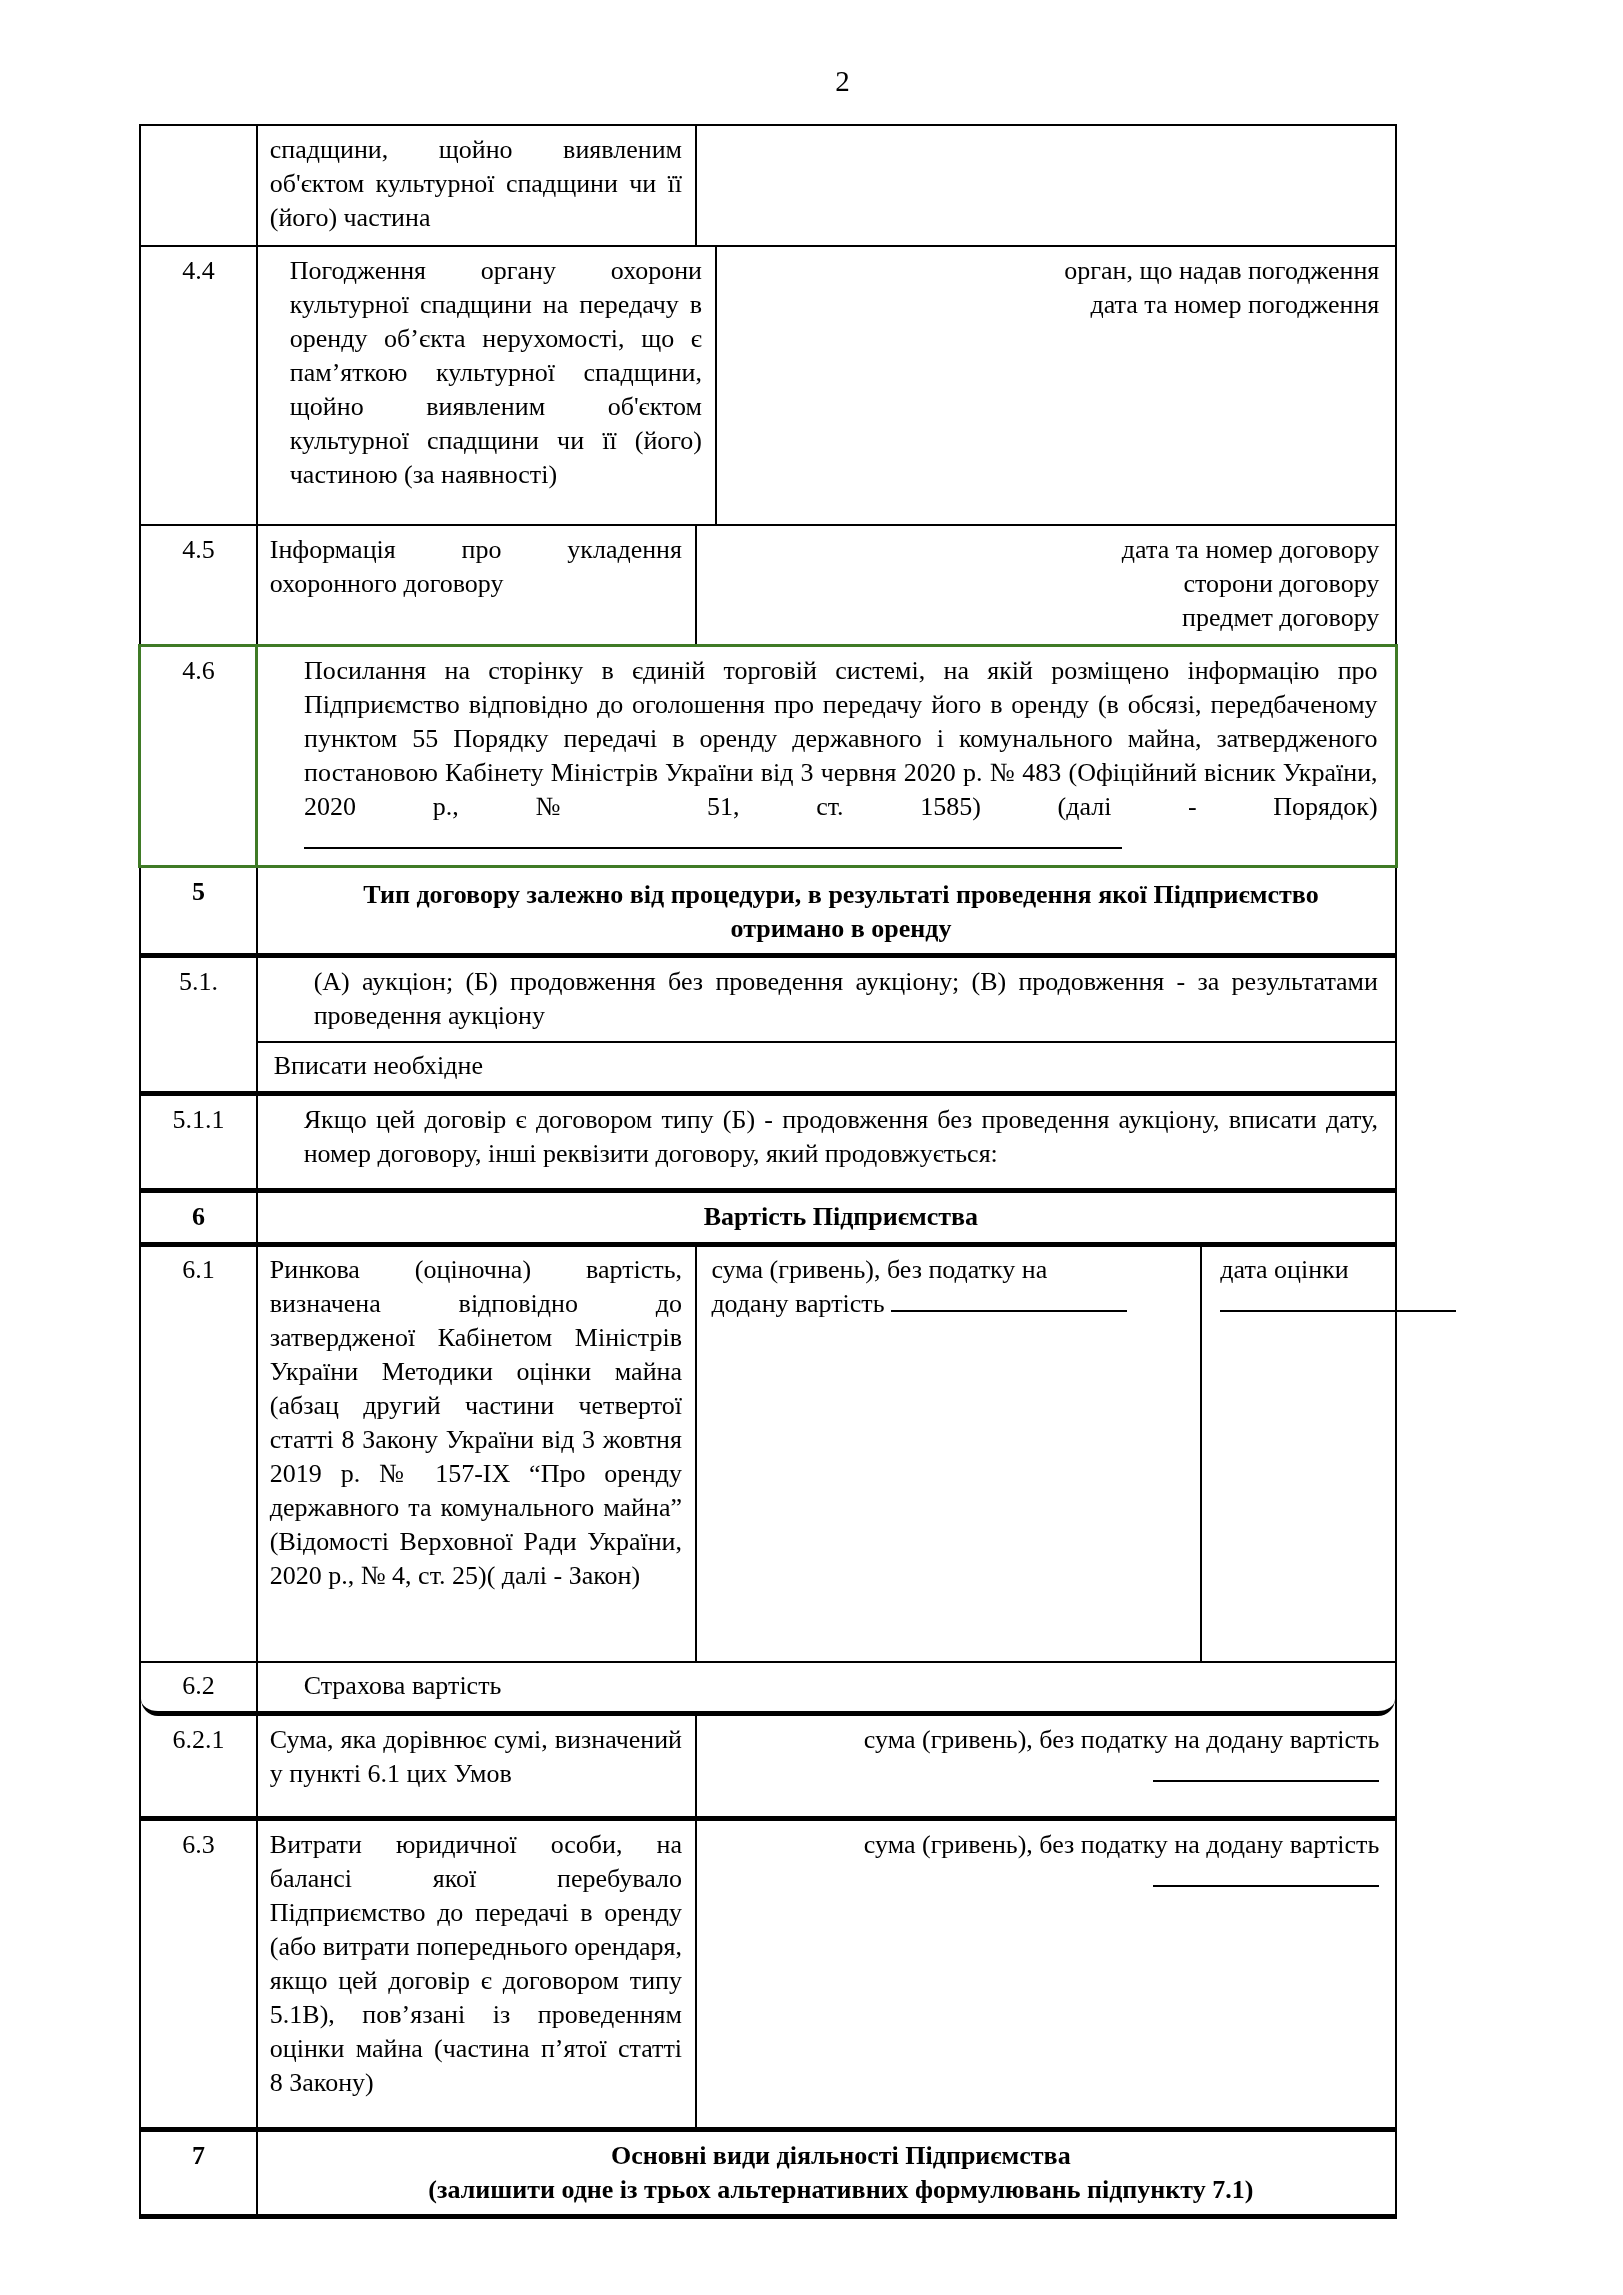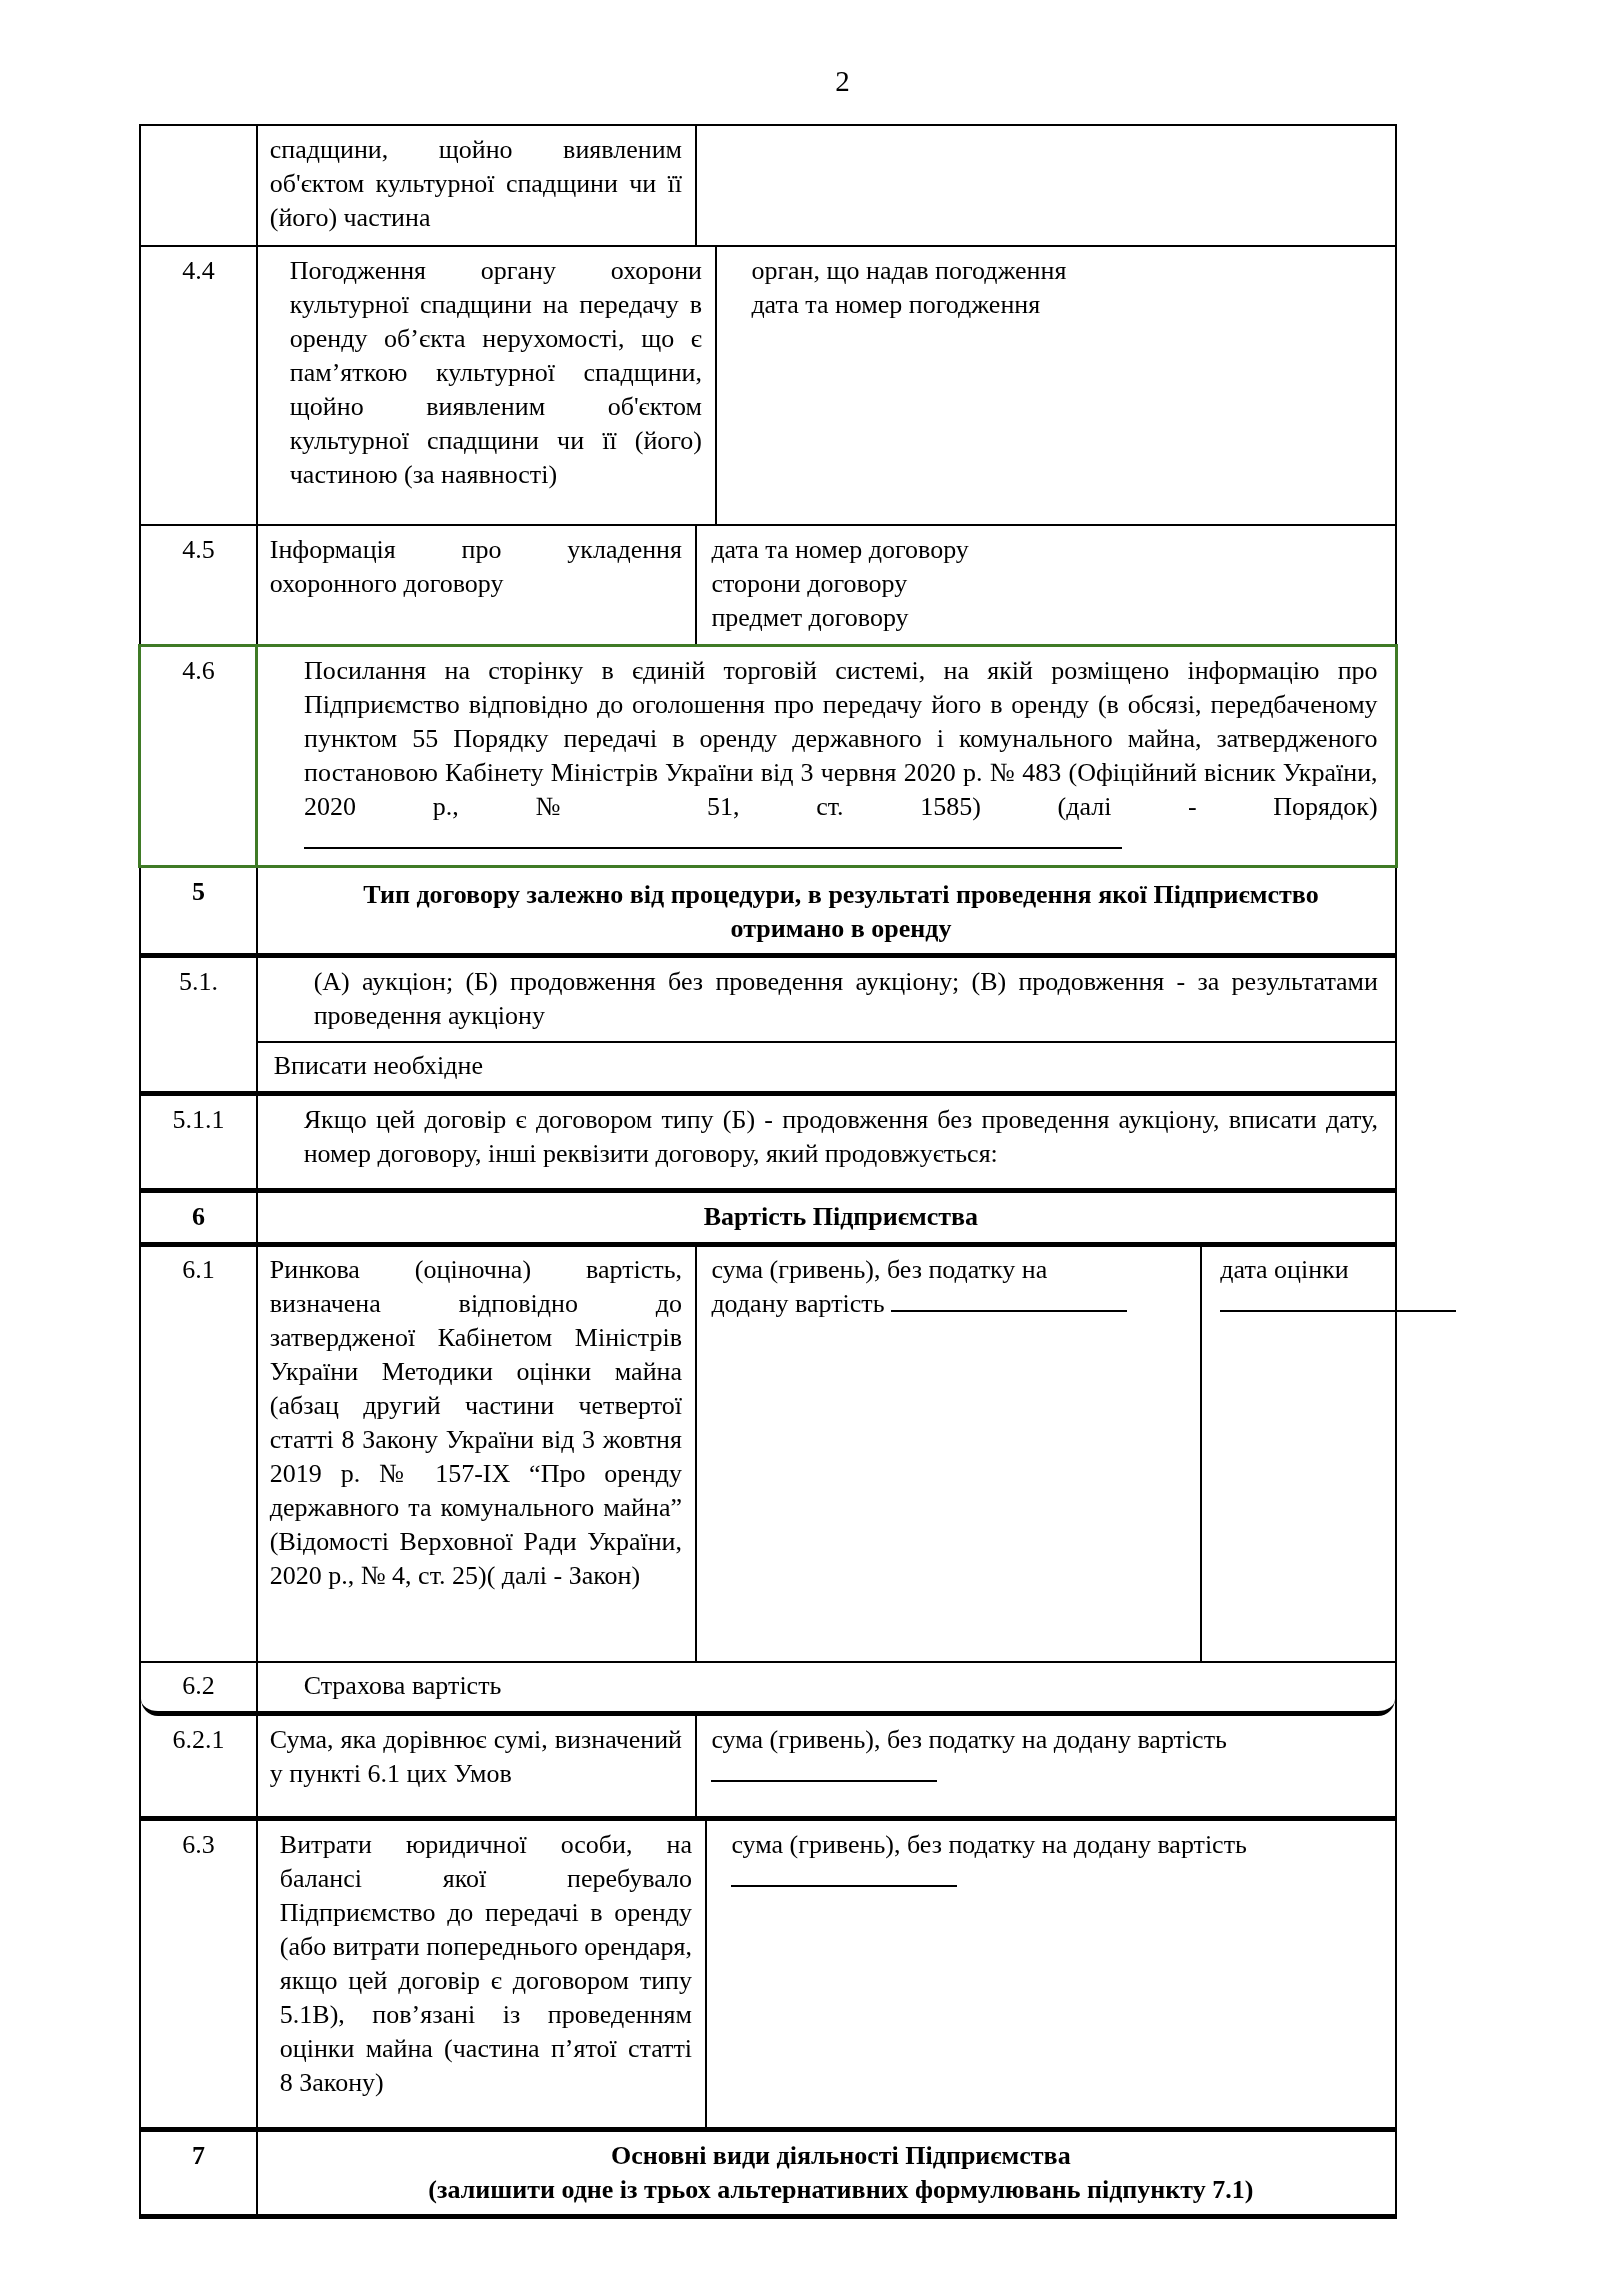--- a/index.html
+++ b/index.html
@@ -43,20 +43,21 @@
     padding-top: 6.5px;
   }
   .c-desc {
     flex: 0 0 439px;
     border-right: 2.6px solid #000;
     padding: 6.5px 13px 7.9px 11.8px;
   }
   .c-val {
     flex: 1 1 auto;
     padding: 6.5px 15.7px 7.9px 14.4px;
+    text-align: right;
   }
   .c-val3 {
     flex: 0 0 505px;
     border-right: 2.6px solid #000;
     padding: 6.5px 15.7px 7.9px 14.4px;
   }
   .c-date {
     flex: 1 1 auto;
     padding: 6.5px 15.7px 7.9px 18.3px;
   }
@@ -177,21 +178,21 @@
 
     <div class="row bb8" style="min-height:105px;">
       <div class="c-num">6.2.1</div>
       <div class="c-desc just">Сума, яка дорівнює сумі, визначений у пункті 6.1 цих Умов</div>
       <div class="c-val">
         <span>сума (гривень), без податку на додану вартість</span>
         <span class="uline w345"></span>
       </div>
     </div>
 
-    <div class="row bb8" style="min-height:311px;gap:10px;">
+    <div class="row bb8" style="min-height:311px;">
       <div class="c-num">6.3</div>
       <div class="c-desc just">Витрати юридичної особи, на балансі якої перебувало Підприємство до передачі в оренду (або витрати попереднього орендаря, якщо цей договір є договором типу 5.1В), пов’язані із проведенням оцінки майна (частина п’ятої статті 8 Закону)</div>
       <div class="c-val">
         <span>сума (гривень), без податку на додану вартість</span>
         <span class="uline w345"></span>
       </div>
     </div>
 
     <div class="row" style="min-height:69px;">
       <div class="c-num bold">7</div>

